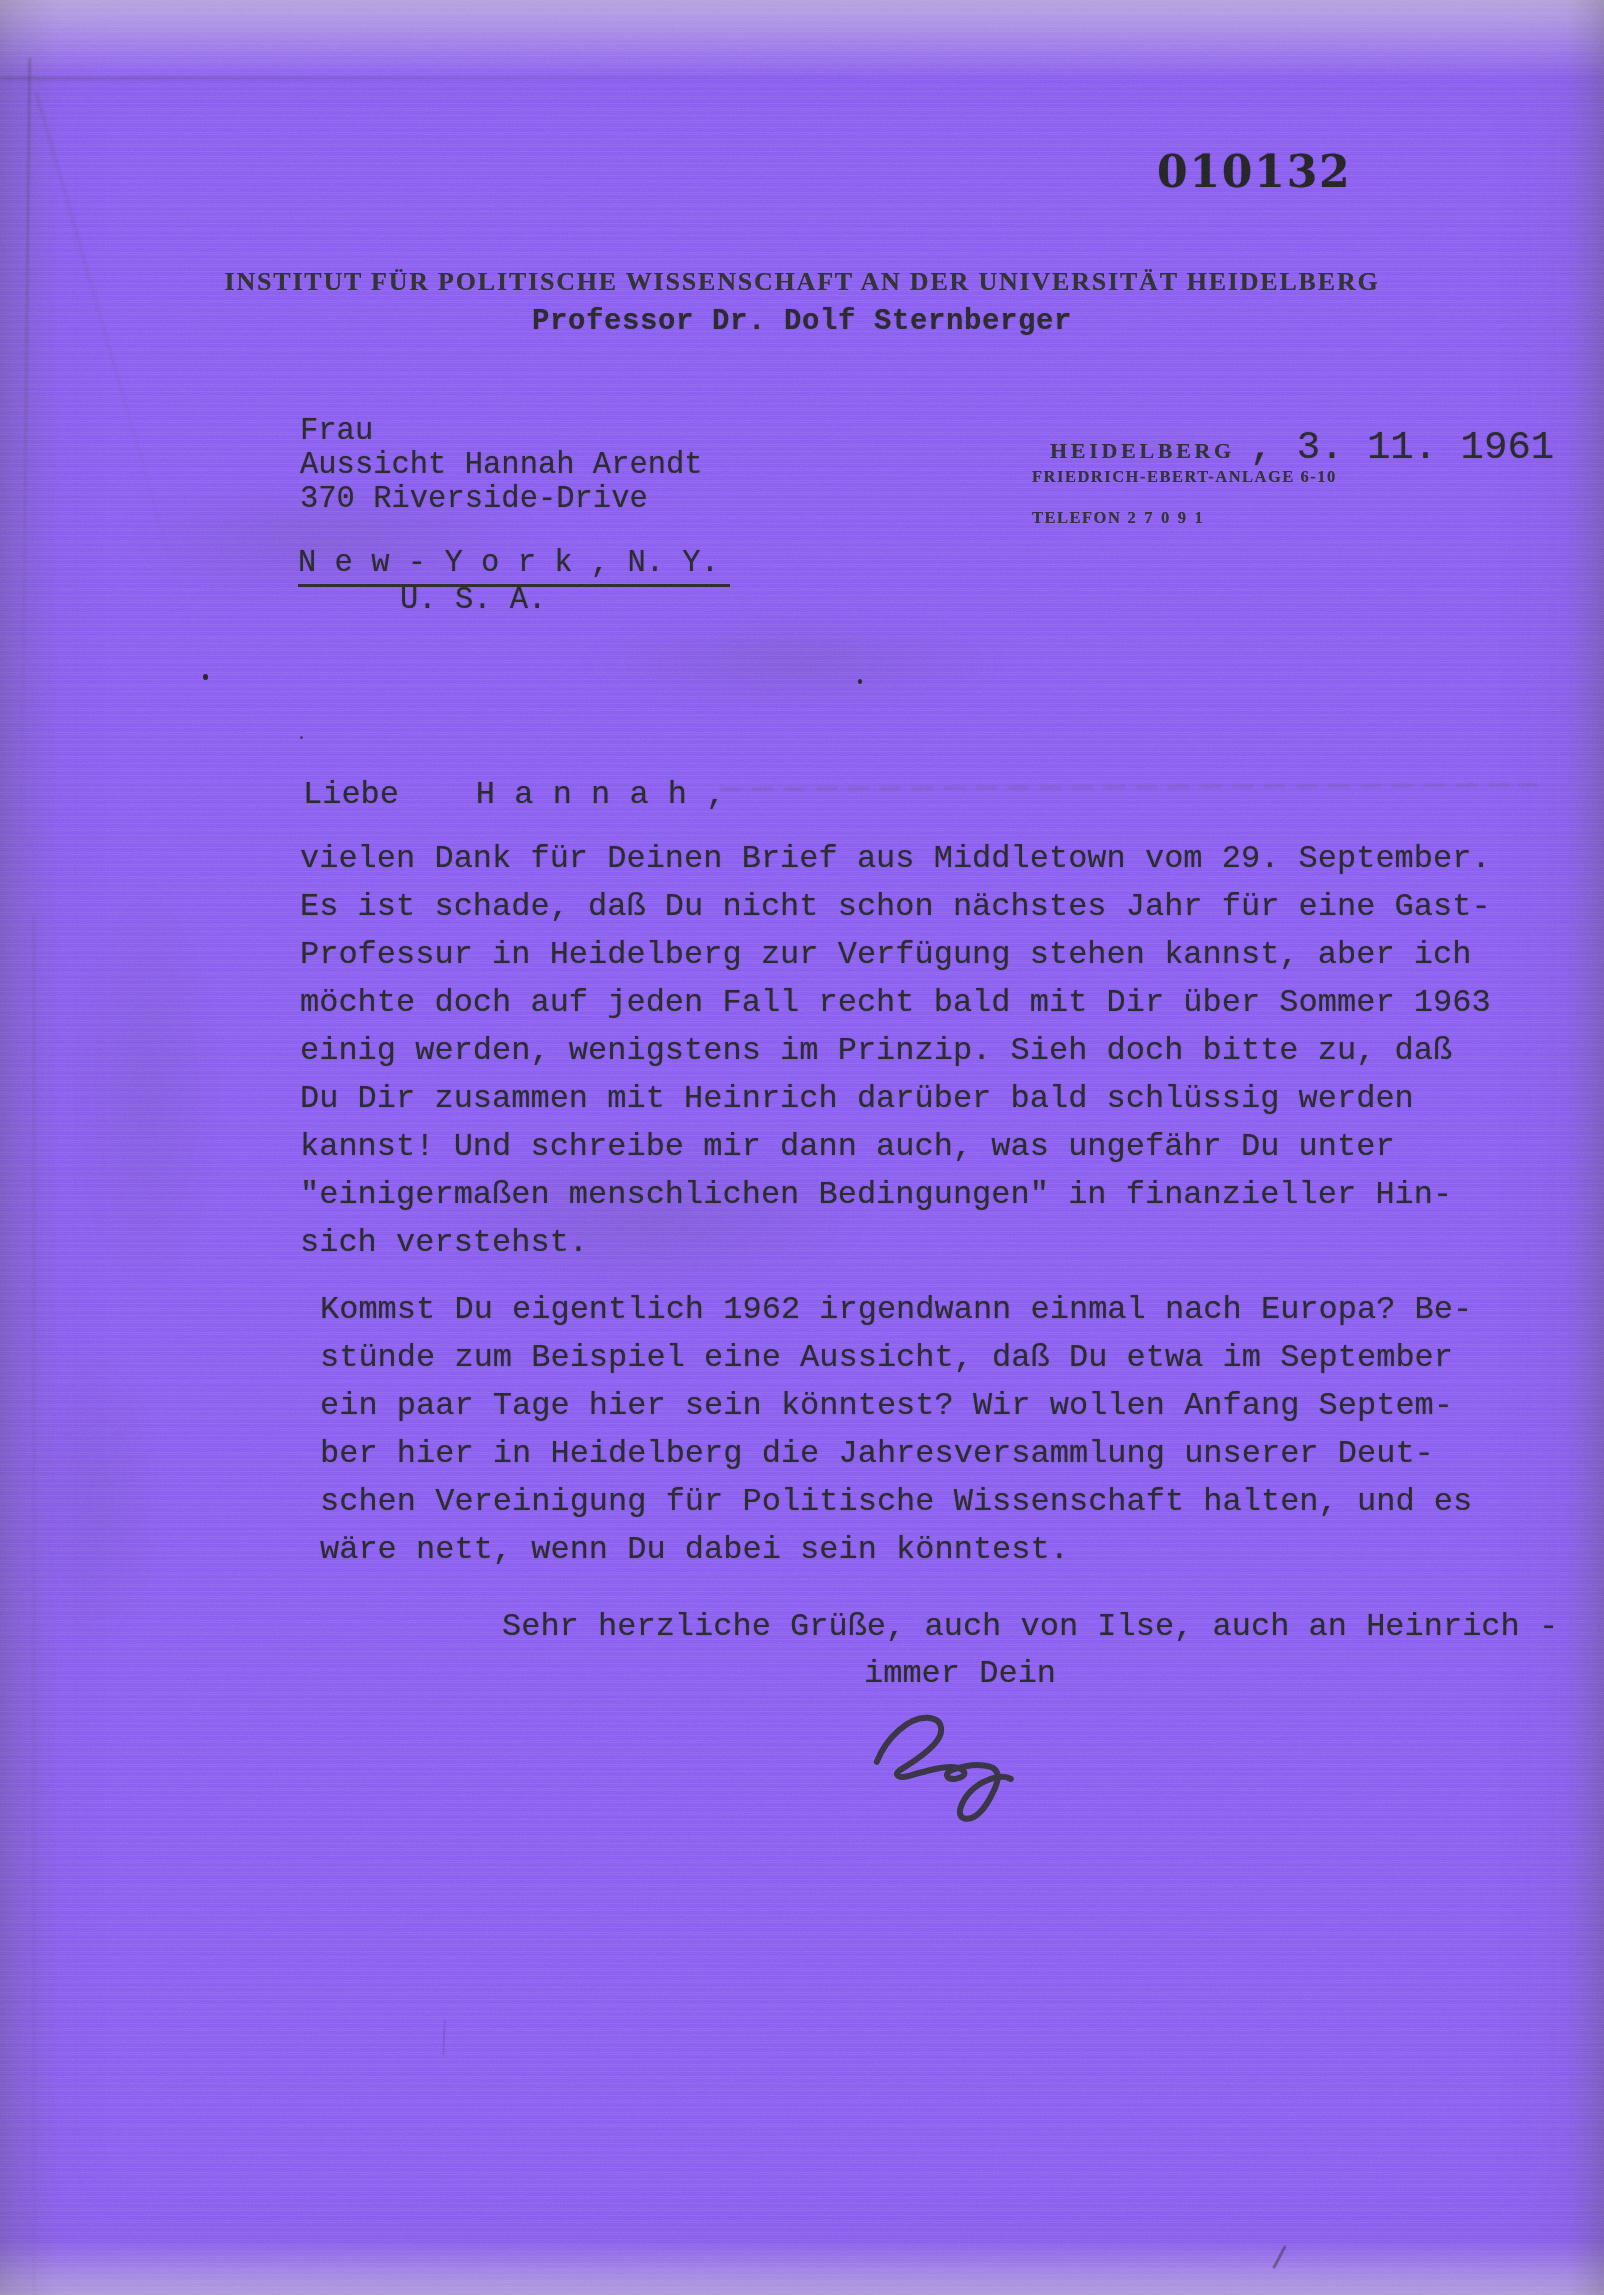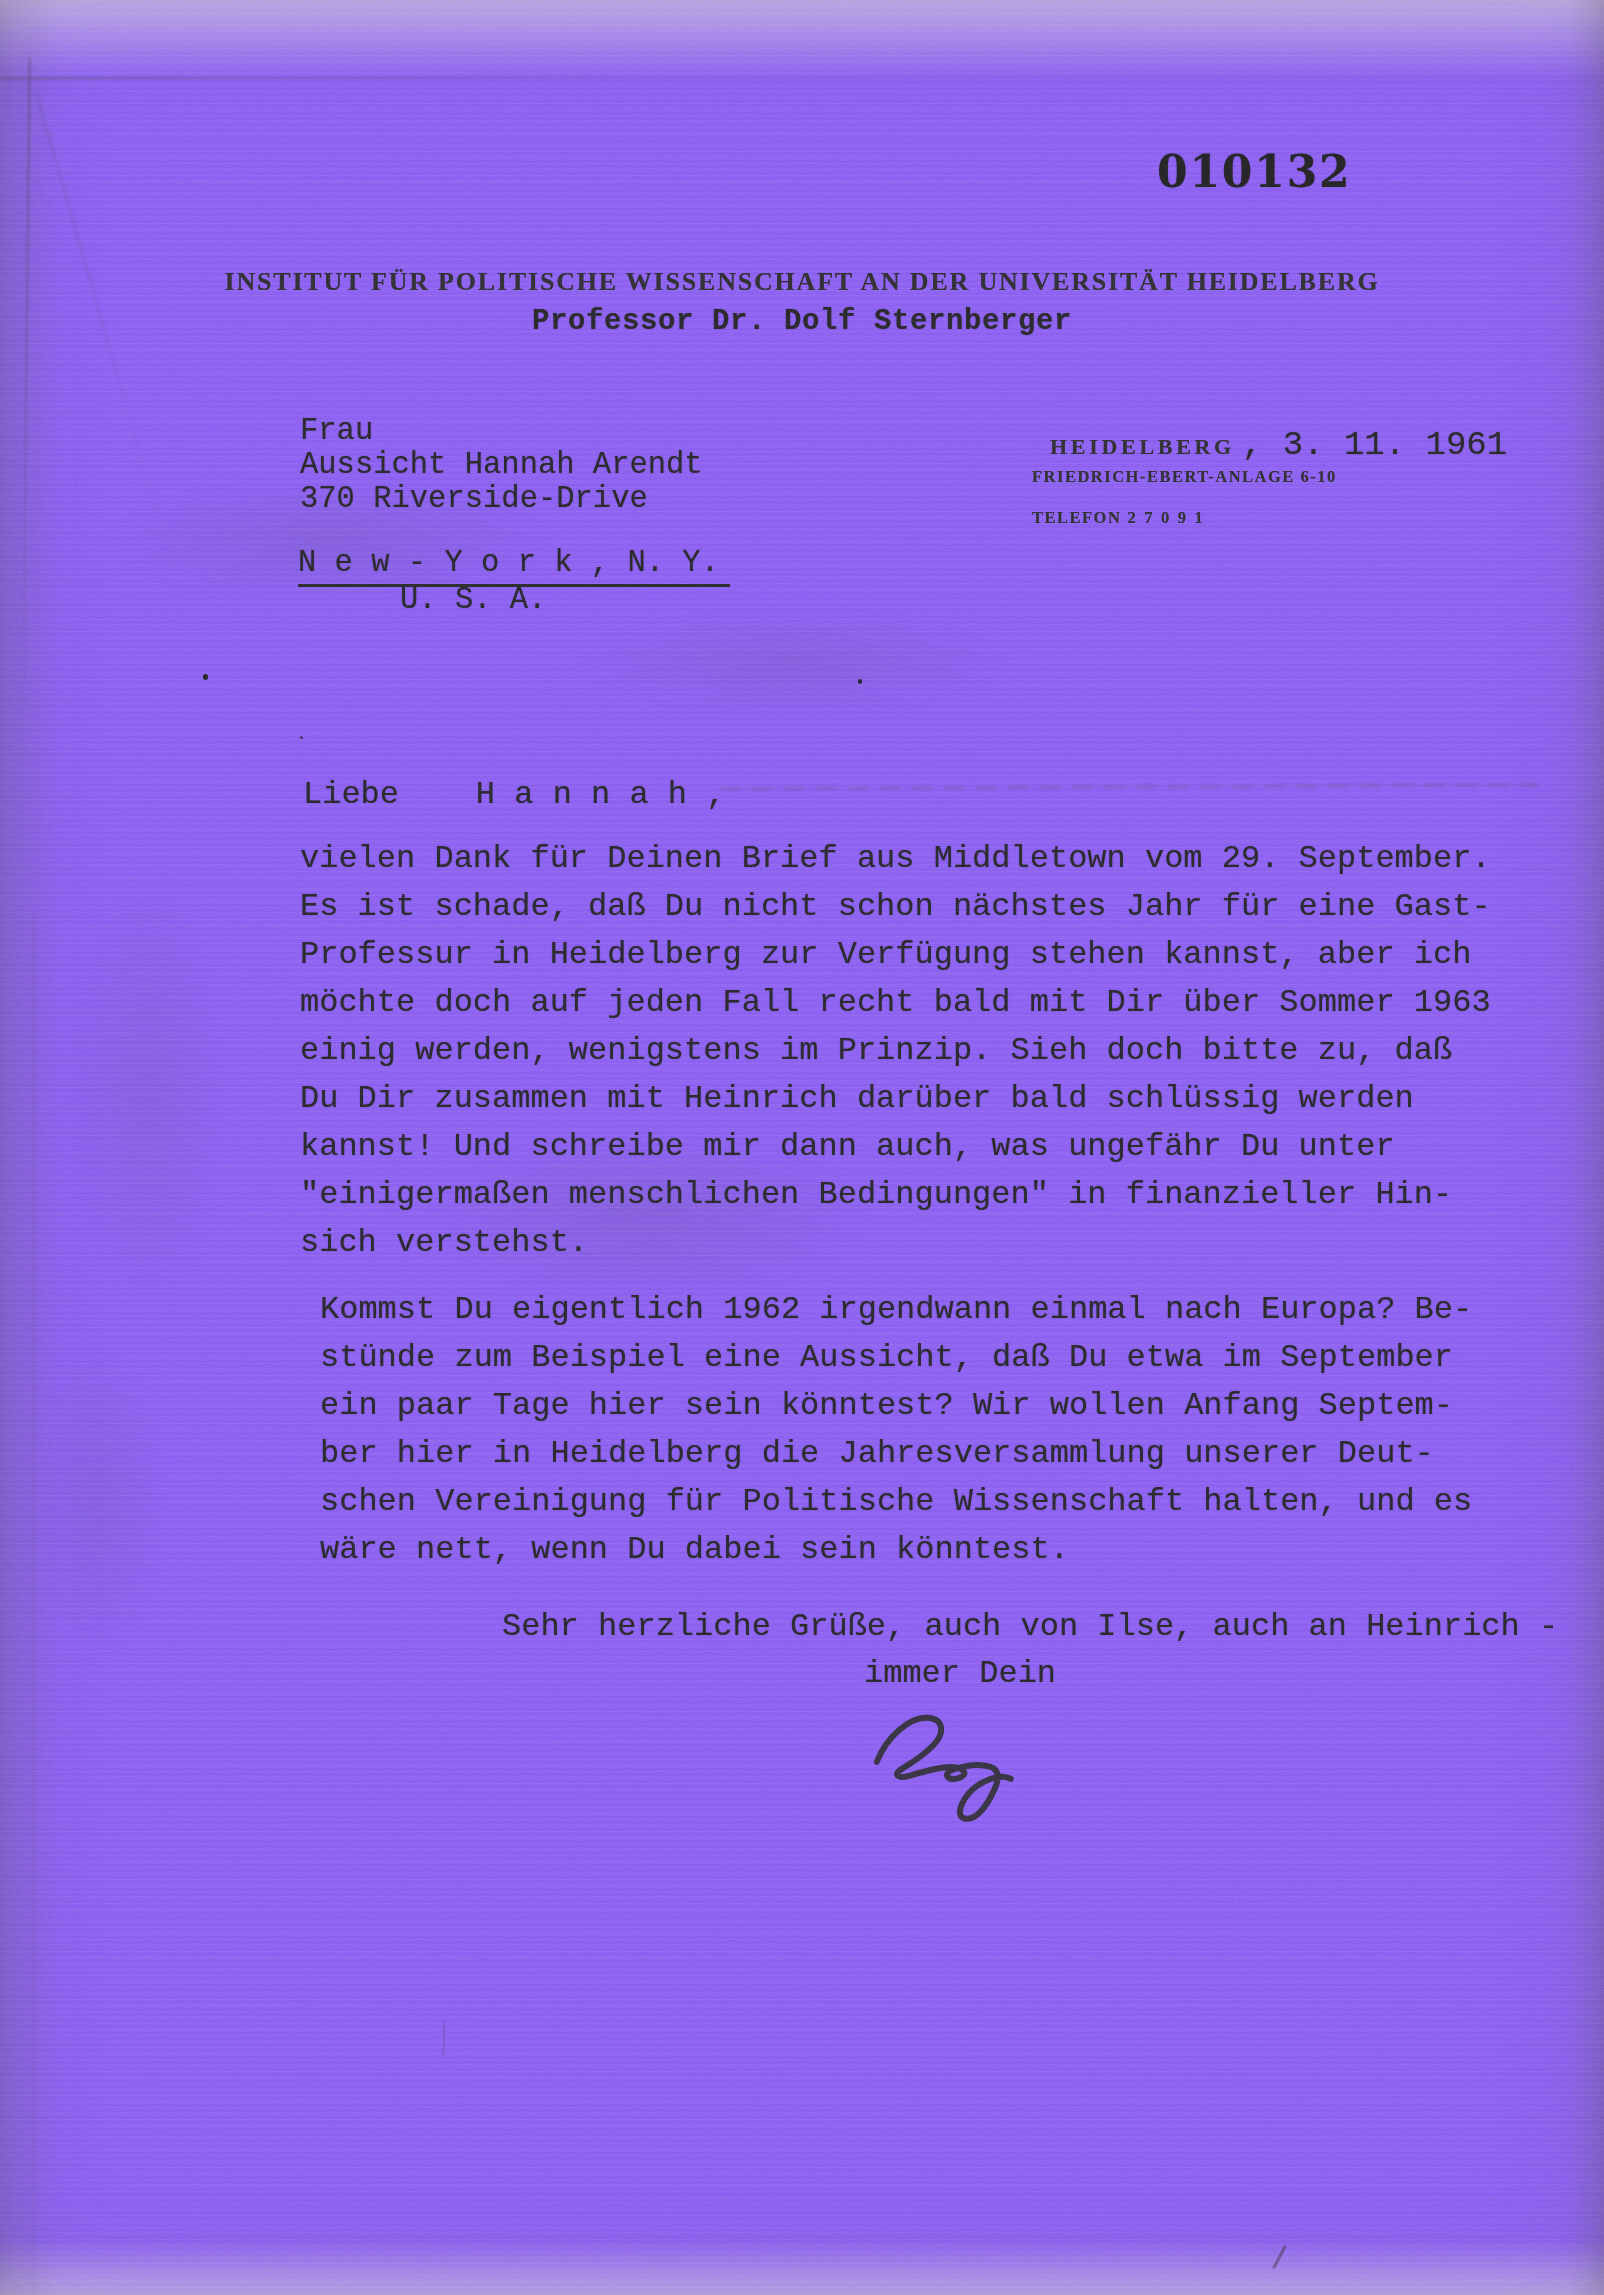--- a/index.html
+++ b/index.html
@@ -34,21 +34,21 @@
     font-size:29px;font-weight:700;letter-spacing:0.6px;}
 
   .recipient-lines{position:absolute;left:300px;top:414px;font-size:30.5px;line-height:34px;}
   .city-wrap{position:absolute;left:298px;top:546px;}
   .city-text{display:inline-block;font-size:30.5px;padding-bottom:3.7px;padding-right:11px;
     border-bottom:3.1px solid #26262a;}
   .country{position:absolute;left:400px;top:583px;font-size:30.5px;}
 
   .sender-line1{position:absolute;left:1031px;top:426px;white-space:nowrap;}
   .place{font-size:22px;letter-spacing:3.7px;margin-left:19px;}
-  .sdate{font-size:34px;margin-left:7px;text-align:right;}
+  .sdate{font-size:39px;margin-left:15px;text-align:right;}
   .sender-addr{position:absolute;left:1032px;top:467px;font-size:16.5px;letter-spacing:1.5px;}
   .sender-tel{position:absolute;left:1032px;top:508px;font-size:16.5px;letter-spacing:1.5px;}
   .tel-num{letter-spacing:8.5px;margin-left:6.1px;}
 
   .salutation{position:absolute;left:303px;top:776px;font-size:32px;white-space:pre;}
   .para{position:absolute;left:300px;font-size:32px;line-height:48px;white-space:pre-line;}
   .p1{top:835px;}
   .p2{top:1286px;margin-left:20px;}
   .closing1{position:absolute;left:502px;top:1608px;font-size:32px;white-space:pre;}
   .closing2{position:absolute;left:864px;top:1655px;font-size:32px;}

